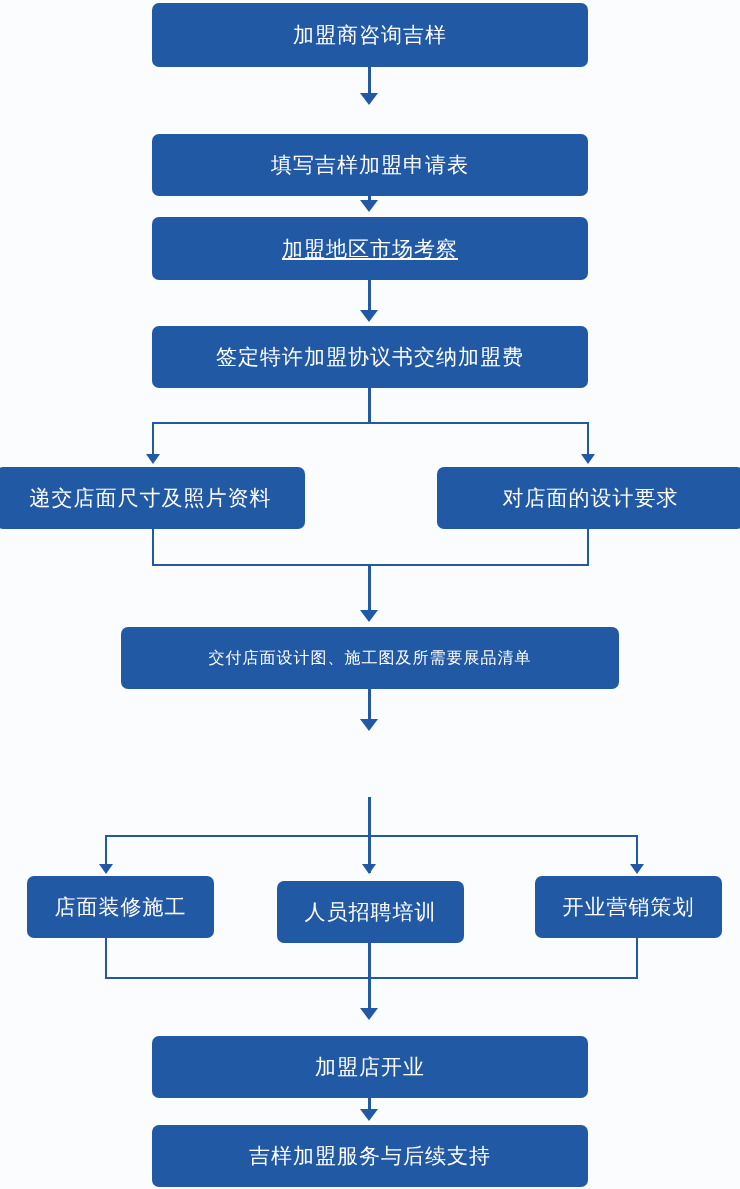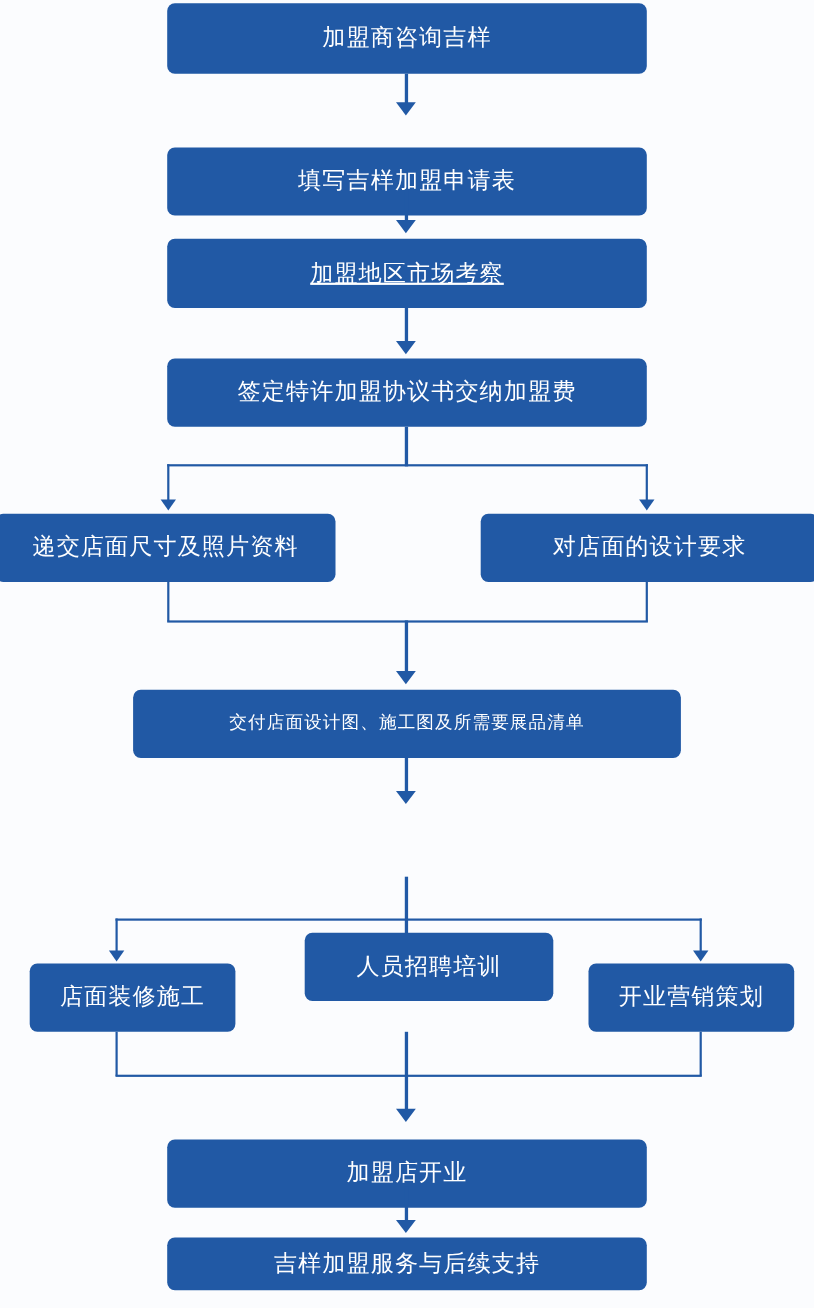--- a/index.html
+++ b/index.html
@@ -94,29 +94,29 @@
 
   <div class="vline" style="left:368px;top:797px;height:76px;"></div>
   <div class="arrow small" style="left:362px;top:864px;"></div>
   <div class="hline" style="left:105px;top:835px;width:533px;"></div>
   <div class="vthin" style="left:105px;top:835px;height:31px;"></div>
   <div class="arrow small" style="left:99px;top:864px;"></div>
   <div class="vthin" style="left:636px;top:835px;height:31px;"></div>
   <div class="arrow small" style="left:630px;top:864px;"></div>
 
   <div class="node" style="left:27px;top:876px;width:187px;height:62px;">店面装修施工</div>
-  <div class="node" style="left:277px;top:848px;width:226px;height:62px;">人员招聘培训</div>
+  <div class="node" style="left:277px;top:881px;width:187px;height:62px;">人员招聘培训</div>
   <div class="node" style="left:535px;top:876px;width:187px;height:62px;">开业营销策划</div>
 
   <div class="vthin" style="left:105px;top:938px;height:40px;"></div>
   <div class="vthin" style="left:636px;top:938px;height:40px;"></div>
   <div class="hline" style="left:105px;top:977px;width:533px;"></div>
   <div class="vline" style="left:368px;top:938px;height:72px;"></div>
   <div class="arrow" style="left:360px;top:1008px;"></div>
 
   <div class="node" style="left:152px;top:1017px;width:436px;height:62px;margin-top:19px;">加盟店开业</div>
 
   <div class="vline" style="left:368px;top:1079px;height:32px;"></div>
   <div class="arrow" style="left:360px;top:1109px;"></div>
 
-  <div class="node" style="left:152px;top:1125px;width:436px;height:48px;">吉样加盟服务与后续支持</div>
+  <div class="node" style="left:152px;top:1125px;width:436px;height:62px;">吉样加盟服务与后续支持</div>
 
 </div>
 
 </body></html>

